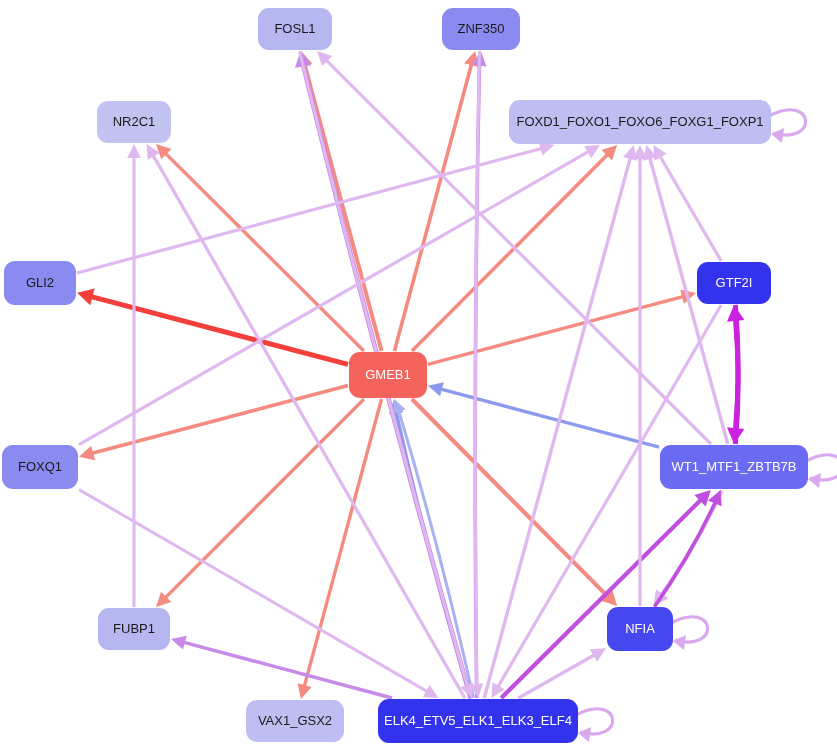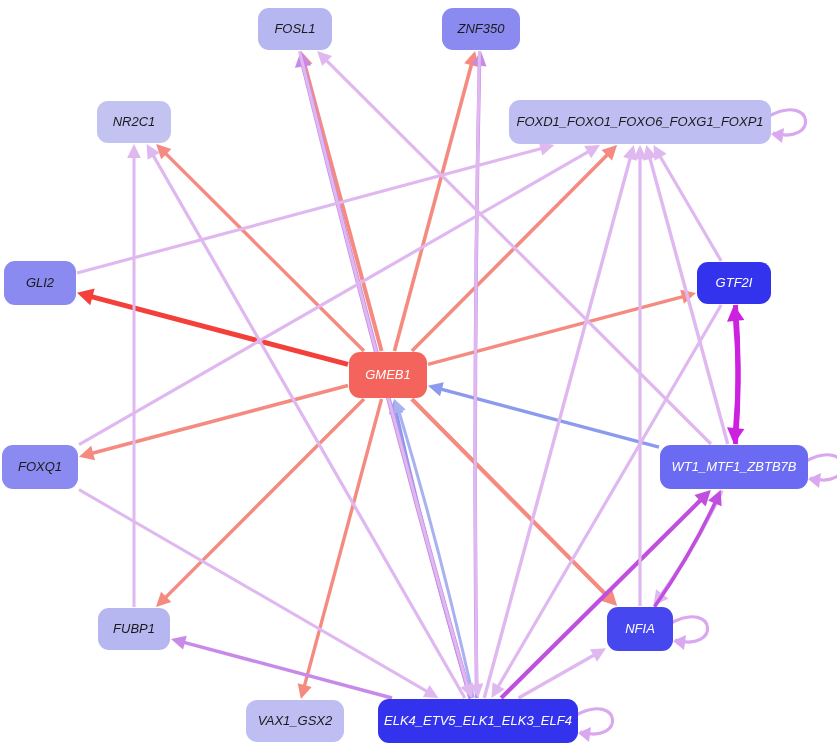--- a/index.html
+++ b/index.html
@@ -1,17 +1,17 @@
 <!DOCTYPE html>
 <html><head>
 <meta charset="utf-8">
 <style>
   html,body{margin:0;padding:0;background:#ffffff;}
   body{width:837px;height:751px;overflow:hidden;font-family:"Liberation Sans",sans-serif;}
-  #graph-root{position:relative;width:837px;height:751px;background:#ffffff;font-style:italic;}
+  #graph-root{position:relative;width:837px;height:751px;background:#ffffff;}
   svg#net{position:absolute;left:0;top:0;width:837px;height:751px;display:block;}
   .node-label{font-family:"Liberation Sans",sans-serif;font-size:13px;dominant-baseline:middle;text-anchor:middle;pointer-events:none;}
   .node-rect{cursor:pointer;}
   .edge{fill:none;}
 </style>
 </head>
 <body>
 
 <div id="graph-root">
   <svg id="net" viewBox="0 0 837 751" preserveAspectRatio="none" xmlns="http://www.w3.org/2000/svg">

